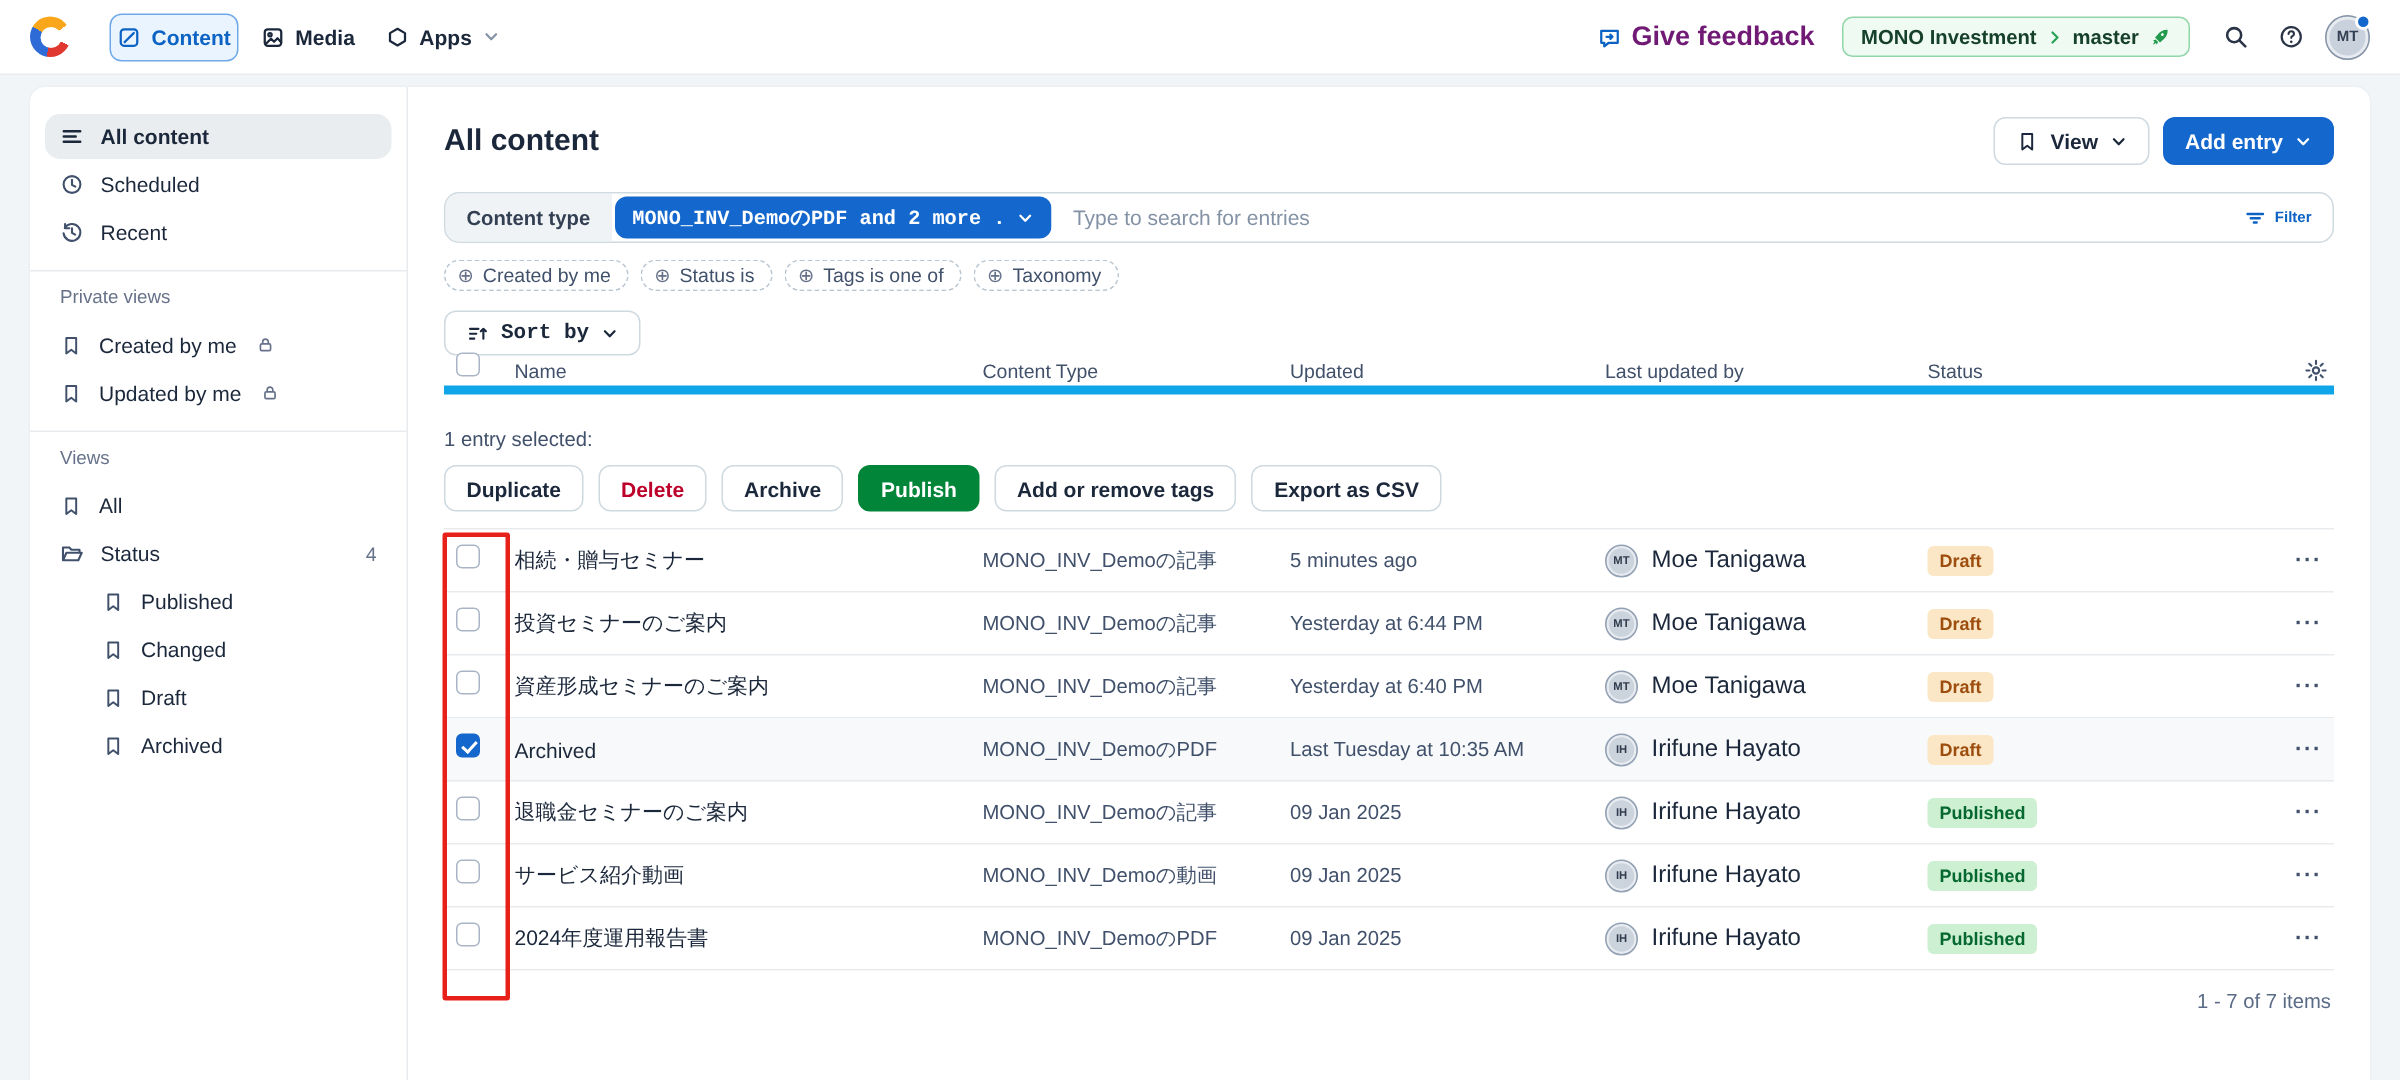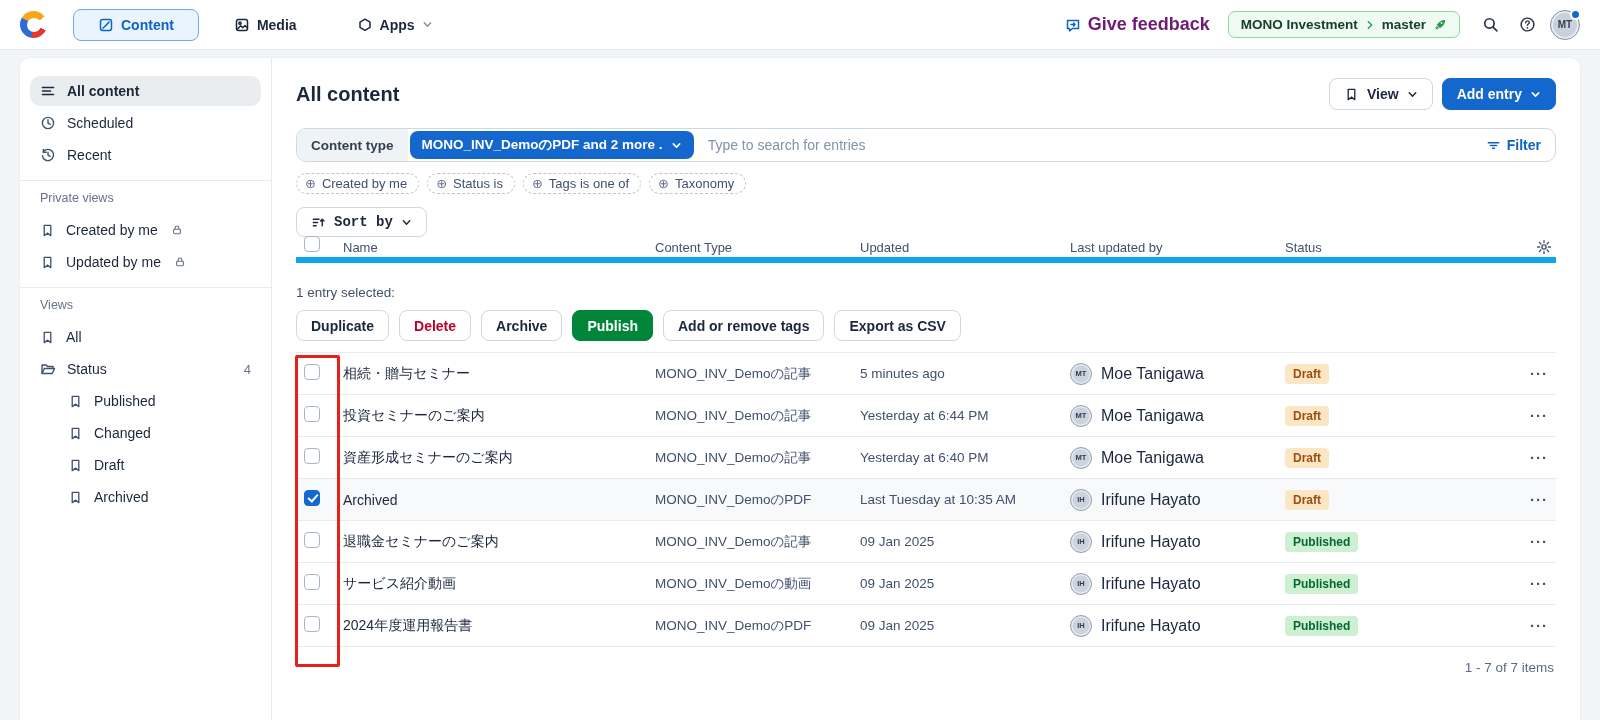--- a/index.html
+++ b/index.html
@@ -17,21 +17,21 @@
     padding: 0 20px;
   }
   .topbar-left, .topbar-right { display: flex; align-items: center; }
   .logo {
     width: 27px; height: 27px; border-radius: 50%; margin-right: 26px; position: relative;
     background: conic-gradient(from 0deg, #F9A61B 0 55deg, #fff 55deg 115deg, #E0382E 115deg 190deg, #2E6BD6 190deg 300deg, #F9A61B 300deg 360deg);
     cursor: pointer;
   }
   .logo::after { content:""; position:absolute; left:6.5px; top:6.5px; width:14px; height:14px; border-radius:50%; background:#fff; }
   .top-tab {
-    display:flex; align-items:center; gap:7px; height:32px; padding:0 24px;
+    display:flex; align-items:center; gap:7px; height:32px; padding:0 4px;
     border-radius:8px; font-size:14px; font-weight:600; color:#1B273A; background:transparent;
     border:1px solid transparent; cursor:pointer; margin-right:10px;
   }
   .top-tab.active { background:#EAF4FF; border-color:#6FA9E8; color:#0C63C4; }
   .chev { display:inline-flex; }
   .feedback-link { display:flex; align-items:center; gap:7px; color:#701a75; font-size:18px; font-weight:600; cursor:pointer; margin-right:18px; }
   .env-badge {
     display:flex; align-items:center; gap:7px; background:#EFFBF2; border:1px solid #92D5A8;
     border-radius:7px; padding:5px 12px; font-size:13.5px; font-weight:700; color:#16402A; cursor:pointer; margin-right:16px;
   }
@@ -77,25 +77,25 @@
   .btn.danger { color:#BD002A; }
   .btn.green { background:#008539; border-color:#008539; color:#fff; }
 
   .search-bar {
     margin-top:18px; height:34px; border:1px solid #CFD9E0; border-radius:10px;
     display:flex; align-items:center; overflow:hidden; background:#fff;
   }
   .ct-label { background:#F0F3F5; height:100%; display:flex; align-items:center; padding:0 14px; font-size:13.5px; font-weight:700; color:#333F52; cursor:pointer; }
   .ct-pill {
     display:flex; align-items:center; gap:8px; background:#1467CC; color:#fff; height:28px;
-    margin:0 0 0 2px; padding:0 12px; border-radius:8px; font-size:13.5px; font-weight:600; cursor:pointer; white-space:nowrap;
+    margin:0 0 0 2px; padding:0 12px; border-radius:8px; font-size:13.5px; font-weight:600; cursor:pointer; white-space:nowrap;font-family:Liberation Mono, monospace;
   }
   .search-input { flex:1; border:none; outline:none; font-family:inherit; font-size:14px; color:#1B273A; padding:0 14px; min-width:0; }
   .search-input::placeholder { color:#8492A6; }
-  .filter-btn { display:flex; align-items:center; gap:6px; color:#0C63C4; font-size:14px; font-weight:600; padding:0 14px; cursor:pointer; }
+  .filter-btn { display:flex; align-items:center; gap:6px; color:#0C63C4; font-size:10px; font-weight:600; padding:0 14px; cursor:pointer; }
 
   .quick-filters { margin-top:11px; display:flex; gap:8px; }
   .qpill {
     display:inline-flex; align-items:center; gap:6px; border:1px dashed #B9C6D2; border-radius:12px;
     padding:2px 11px 2px 8px; font-size:13px; color:#41516B; background:#fff; cursor:pointer; height:21px;
   }
   .qpill::before { content:"⊕"; color:#67728A; font-size:13px; line-height:1; }
 
   .sort-row { margin-top:13px;font-family:Liberation Mono, monospace; }
   .sort-btn { height:30px; border-radius:8px; font-size:14px; }

